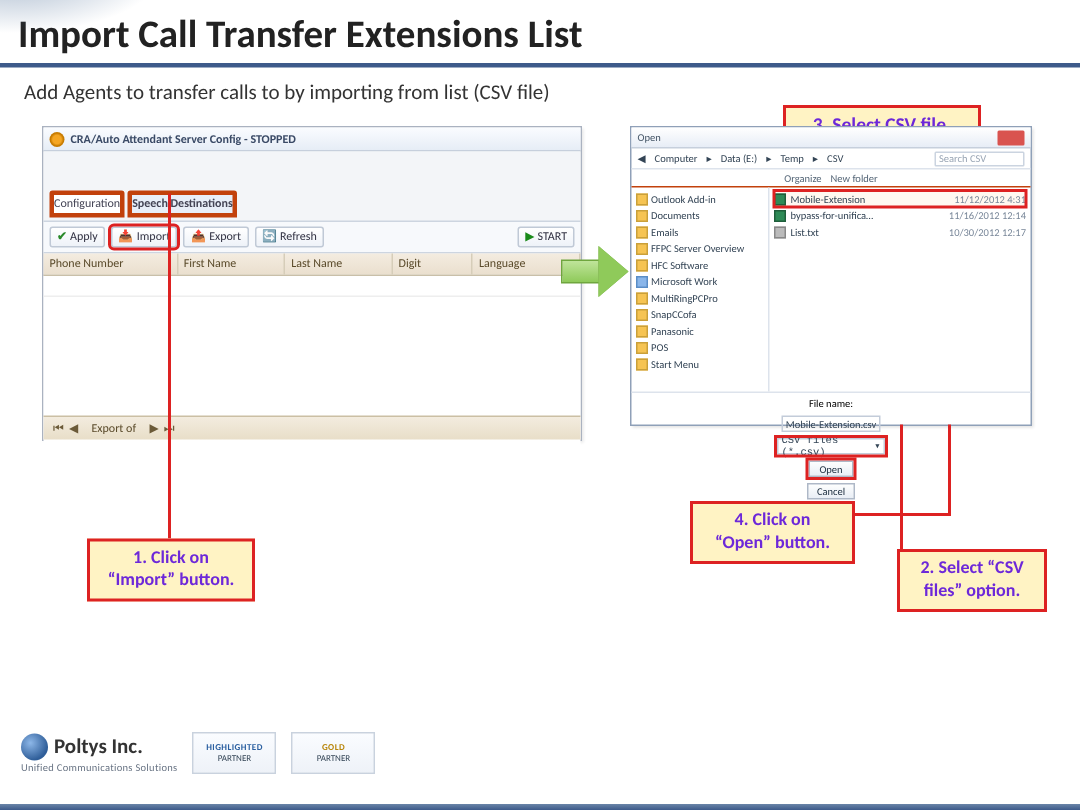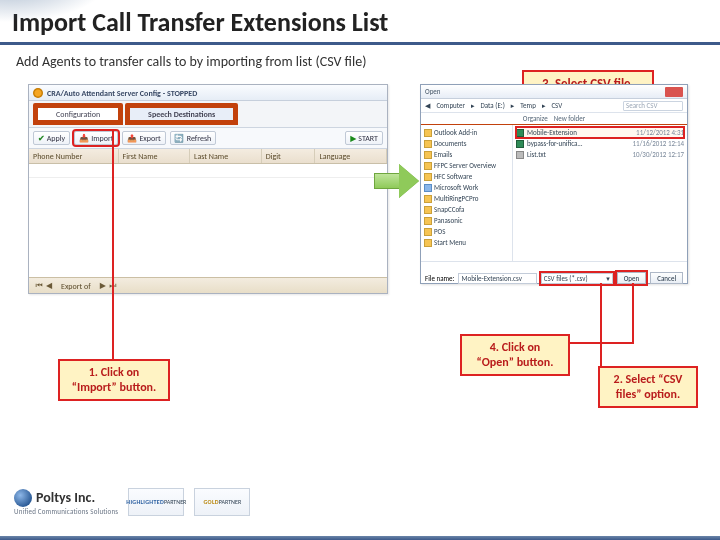--- a/index.html
+++ b/index.html
@@ -45,22 +45,22 @@
     border-bottom: 1px solid #c6cfdc;
     display: flex; align-items: center; padding: 0 4px; gap: 4px;
     color: #3a4a66; font-weight: 600;
   }
   .app-titlebar .gear { width: 10px; height: 10px; border-radius: 50%; background: radial-gradient(circle,#f5a623 40%,#c77b00 60%); }
   .tabs-row {
     display: flex; gap: 2px; padding: 2px 4px;
     background: #f3f5f8; border-bottom: 1px solid #cdd5e0;
   }
   .mtab {
-    padding: 1px 18px; border: 5px solid #c2410c; background: #fff;
-    border-radius: 2px 2px 0 0; color: #445;
+    padding: 1px 0; border: 3px solid #c2410c; background: #fff;
+    border-radius: 2px 2px 0 0; color: #445; margin-top: 24px;
   }
   .mtab.active { background: #e8eef8; font-weight: 600; text-align: center; }
   .toolbar-row {
     display: flex; align-items: center; gap: 4px;
     padding: 3px 4px;
     background: #f7f9fc; border-bottom: 1px solid #cdd5e0;
   }
   .tbtn {
     display: flex; align-items: center; gap: 2px;
     padding: 1px 4px; border: 1px solid #c0c9d6;
@@ -143,46 +143,47 @@
   .tree-item.blue .fico { background:#8ab6ea; border-color:#5a8dc6; }
   .dlg-files {
     flex:1; padding:2px 3px; position:relative;
   }
   .file-row { display:flex; align-items:center; gap:3px; line-height:11px; color:#345;}
   .file-row.hl { outline:2px solid #d22; outline-offset:-1px; background:#fff8f0;}
   .file-date { margin-left:auto; color:#7a889a; }
   .xico { width:8px;height:8px; background:#2e8b57; border:1px solid #1f5e3b; }
   .dlg-footer {
     height:33px; border-top:1px solid #dde3ec;
-    display:flex; align-items:center; gap:4px; padding:2px 4px;
+    display:flex; align-items:center; gap:4px; padding:2px 4px;flex-direction:column;
   }
   .dlg-footer .field {
     flex:1; height:11px; border:1px solid #c3ccd9; padding:0 2px;
     display:flex; align-items:center; color:#345;
   }
   .dlg-footer .combo {
     width:72px; height:11px; border:1px solid #c3ccd9;
     outline:2px solid #d22; outline-offset:0;
     display:flex; align-items:center; padding:0 2px; color:#345;
     justify-content:space-between;
+    font-family:Liberation Mono, monospace;
   }
   .dlg-footer .btn {
     height:12px; padding:0 6px;
     border:1px solid #aeb8c7; background:linear-gradient(#fdfefe,#e9eef5);
     display:flex; align-items:center; color:#234;
   }
   .dlg-footer .btn.open { outline:2px solid #d22; outline-offset:0; }
 
   
   .callout {
     position:absolute;
     background:#fff3c4;
     border:2px solid #d22;
     padding:4px 8px;
-    font-size:12px; font-weight:600; color:#b91c1c;
+    font-size:12px; font-weight:600; color:#6d28d9;
     text-align:center; line-height:1.25;
   }
   .callout.wide { font-size:13px; }
 
   .line {
     position:absolute; background:#d22;
   }
 
   
   .footer {
@@ -193,21 +194,21 @@
   .logo-main .brand { display:flex; align-items:center; gap:4px; }
   .logo-main .orb {
     width:18px;height:18px;border-radius:50%;
     background: radial-gradient(circle at 35% 35%, #8db7e8 0%, #2f5e99 70%);
   }
   .logo-main .name { font-size:14px; font-weight:600; color:#333; }
   .logo-main .tag { font-size:7px; color:#6a7585; letter-spacing:.2px; }
   .badge {
     width:56px; height:28px; border:1px solid #c9d2de;
     background:linear-gradient(#fafcff,#eef2f8);
-    display:flex; align-items:center; justify-content:center;
+    display:flex; flex-direction:column; align-items:center; justify-content:center;
     font-size:6px; color:#345; line-height:1.1;
   }
   .badge .top { font-weight:700; letter-spacing:.3px;}
   .badge.gold .top { color:#b8860b; }
   .badge.blue .top { color:#2a5fa0; }
 
   .bottom-rule {
     position:absolute; left:0; right:0; bottom:0; height:4px;
     background: linear-gradient(#6a85a8, #3d5a8a);
   }

